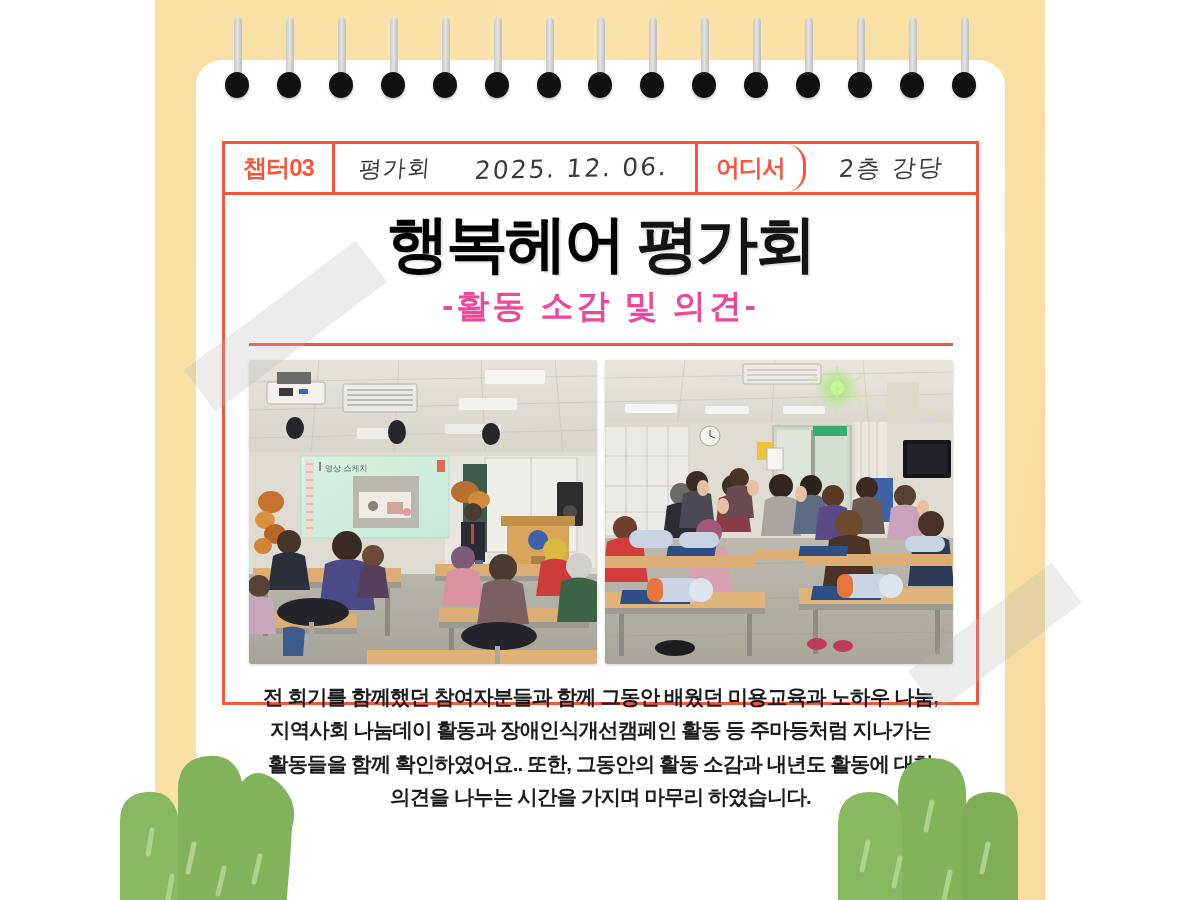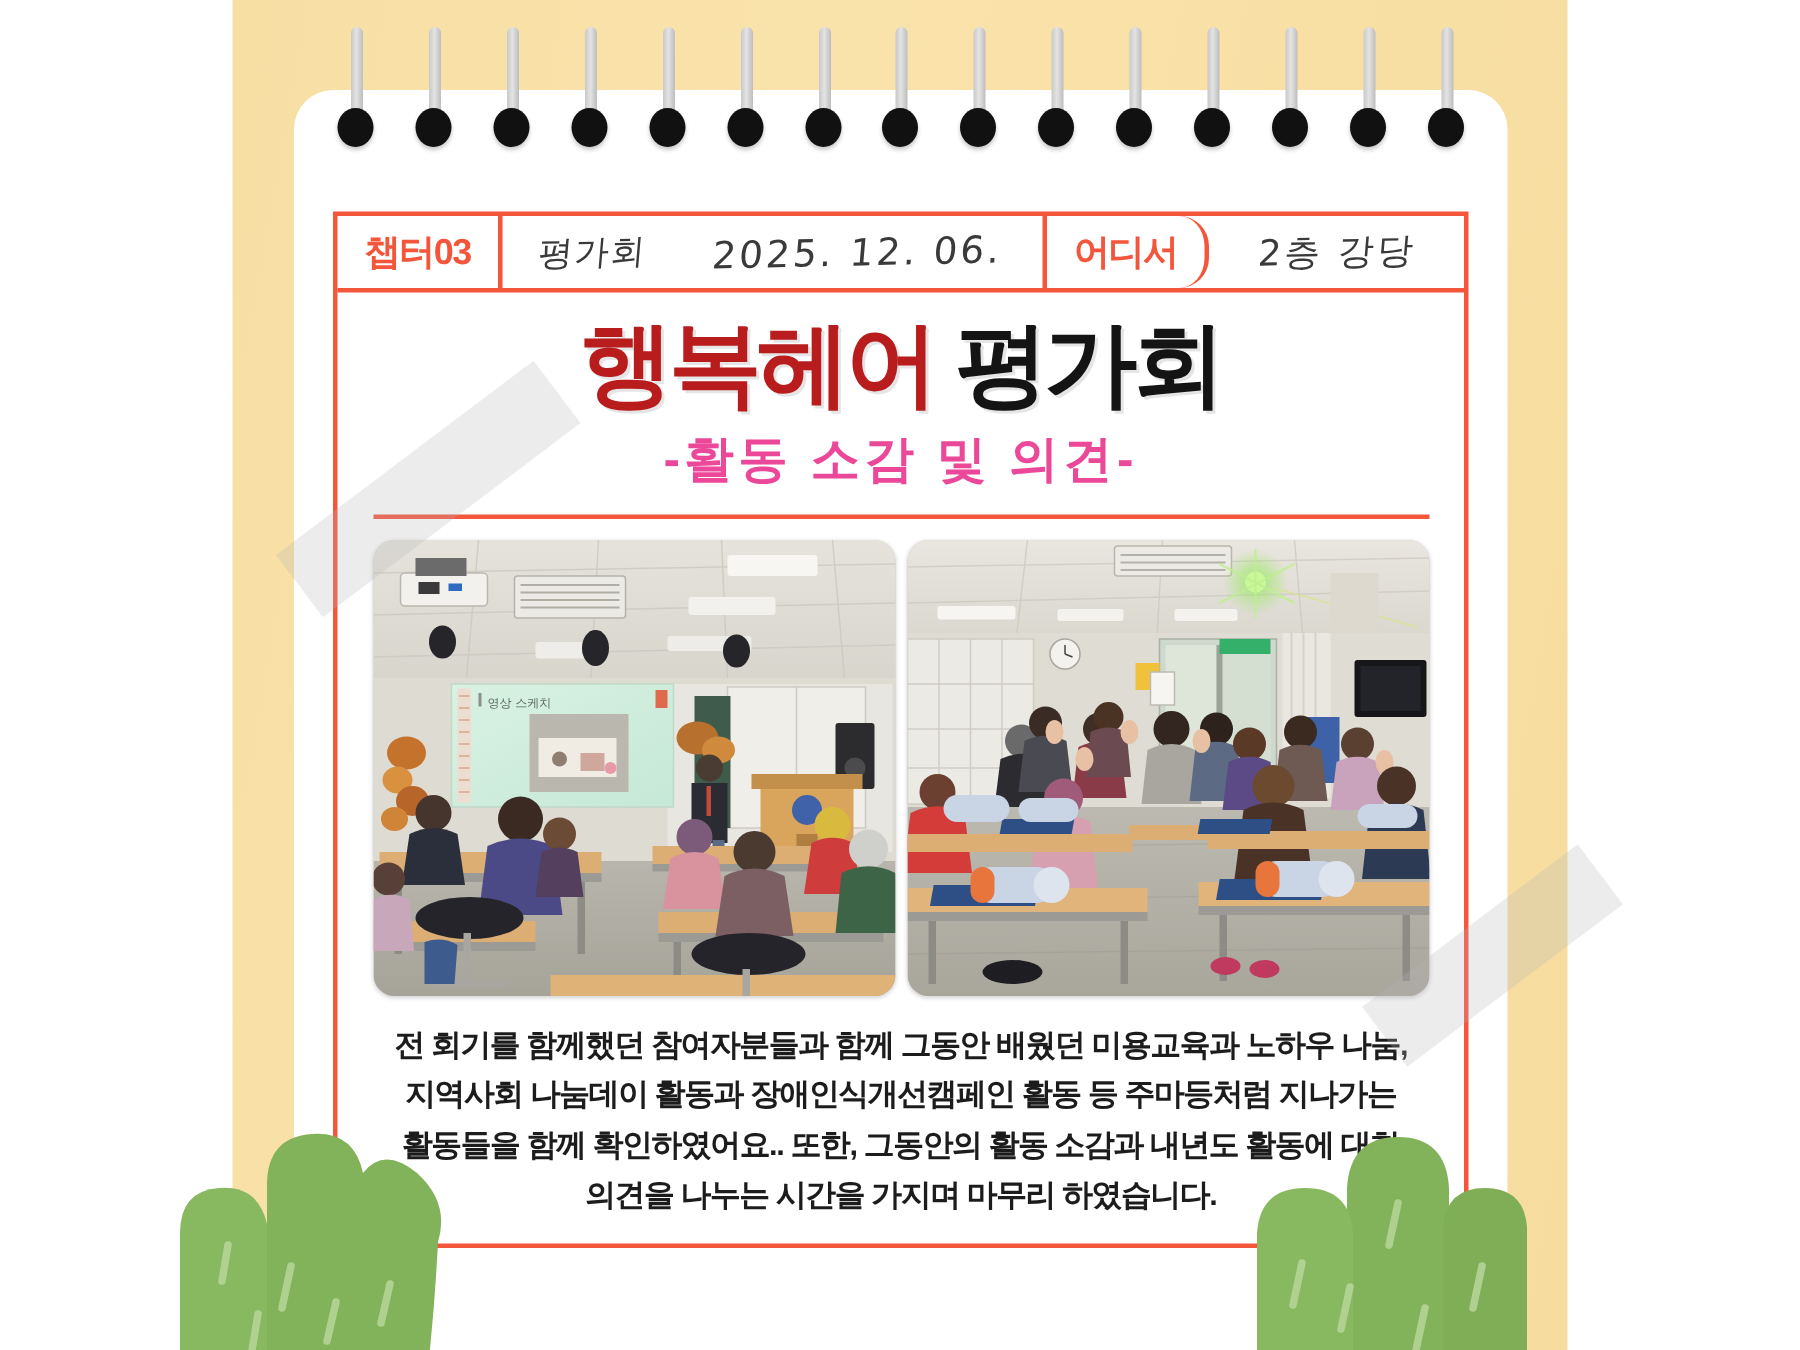--- a/index.html
+++ b/index.html
@@ -58,21 +58,21 @@
   .ring .bar2 {
     position:absolute; left:4px; top:56px;
     width:8px; height:17px;
     background:linear-gradient(90deg,#c9c9c9,#e8e8e8 45%,#bdbdbd);
     border-radius:0 0 5px 5px;
   }
 
   
   .frame {
     position:absolute;
-    left:222px; top:141px; width:757px; height:691px;
+    left:222px; top:141px; width:757px; height:564px;
     border:3px solid #f4563c;
     background:transparent;
     z-index:4;
   }
 
   
   .meta-row {
     display:flex;
     height:51px;
     border-bottom:3px solid #f4563c;
@@ -113,41 +113,41 @@
   .hand.date { font-size:25px; letter-spacing:2px; }
   .hand.place { font-size:24px; letter-spacing:2px; }
 
   
   .title-area { text-align:center; padding-top:16px; }
   .main-title {
     font-size:62px; font-weight:bold; letter-spacing:-3px;
     line-height:1.05;
     text-shadow:2px 2px 0 rgba(0,0,0,.10);
   }
-  .main-title .t-orange { color:#b91c1c; }
+  .main-title .t-orange { color:#000000; }
   .main-title .t-black  { color:#141414; }
   .sub-title {
     margin-top:8px;
     font-size:33px; font-weight:bold; letter-spacing:3px;
     color:#ec4899;
   }
   .divider {
     margin:14px auto 0;
     width:704px; height:3px;
     background:#f4563c;
   }
 
   
   .photos {
     display:flex; justify-content:center; gap:8px;
     margin-top:14px;
   }
   .photo {
     width:348px; height:304px;
-    border-radius:14px;
+    border-radius:3px;
     overflow:hidden;
     position:relative;
     box-shadow:0 1px 3px rgba(0,0,0,.18);
     background:#cfcfcf;
   }
   .photo svg { display:block; width:100%; height:100%; }
 
   
   .body-text {
     margin:16px auto 0;

